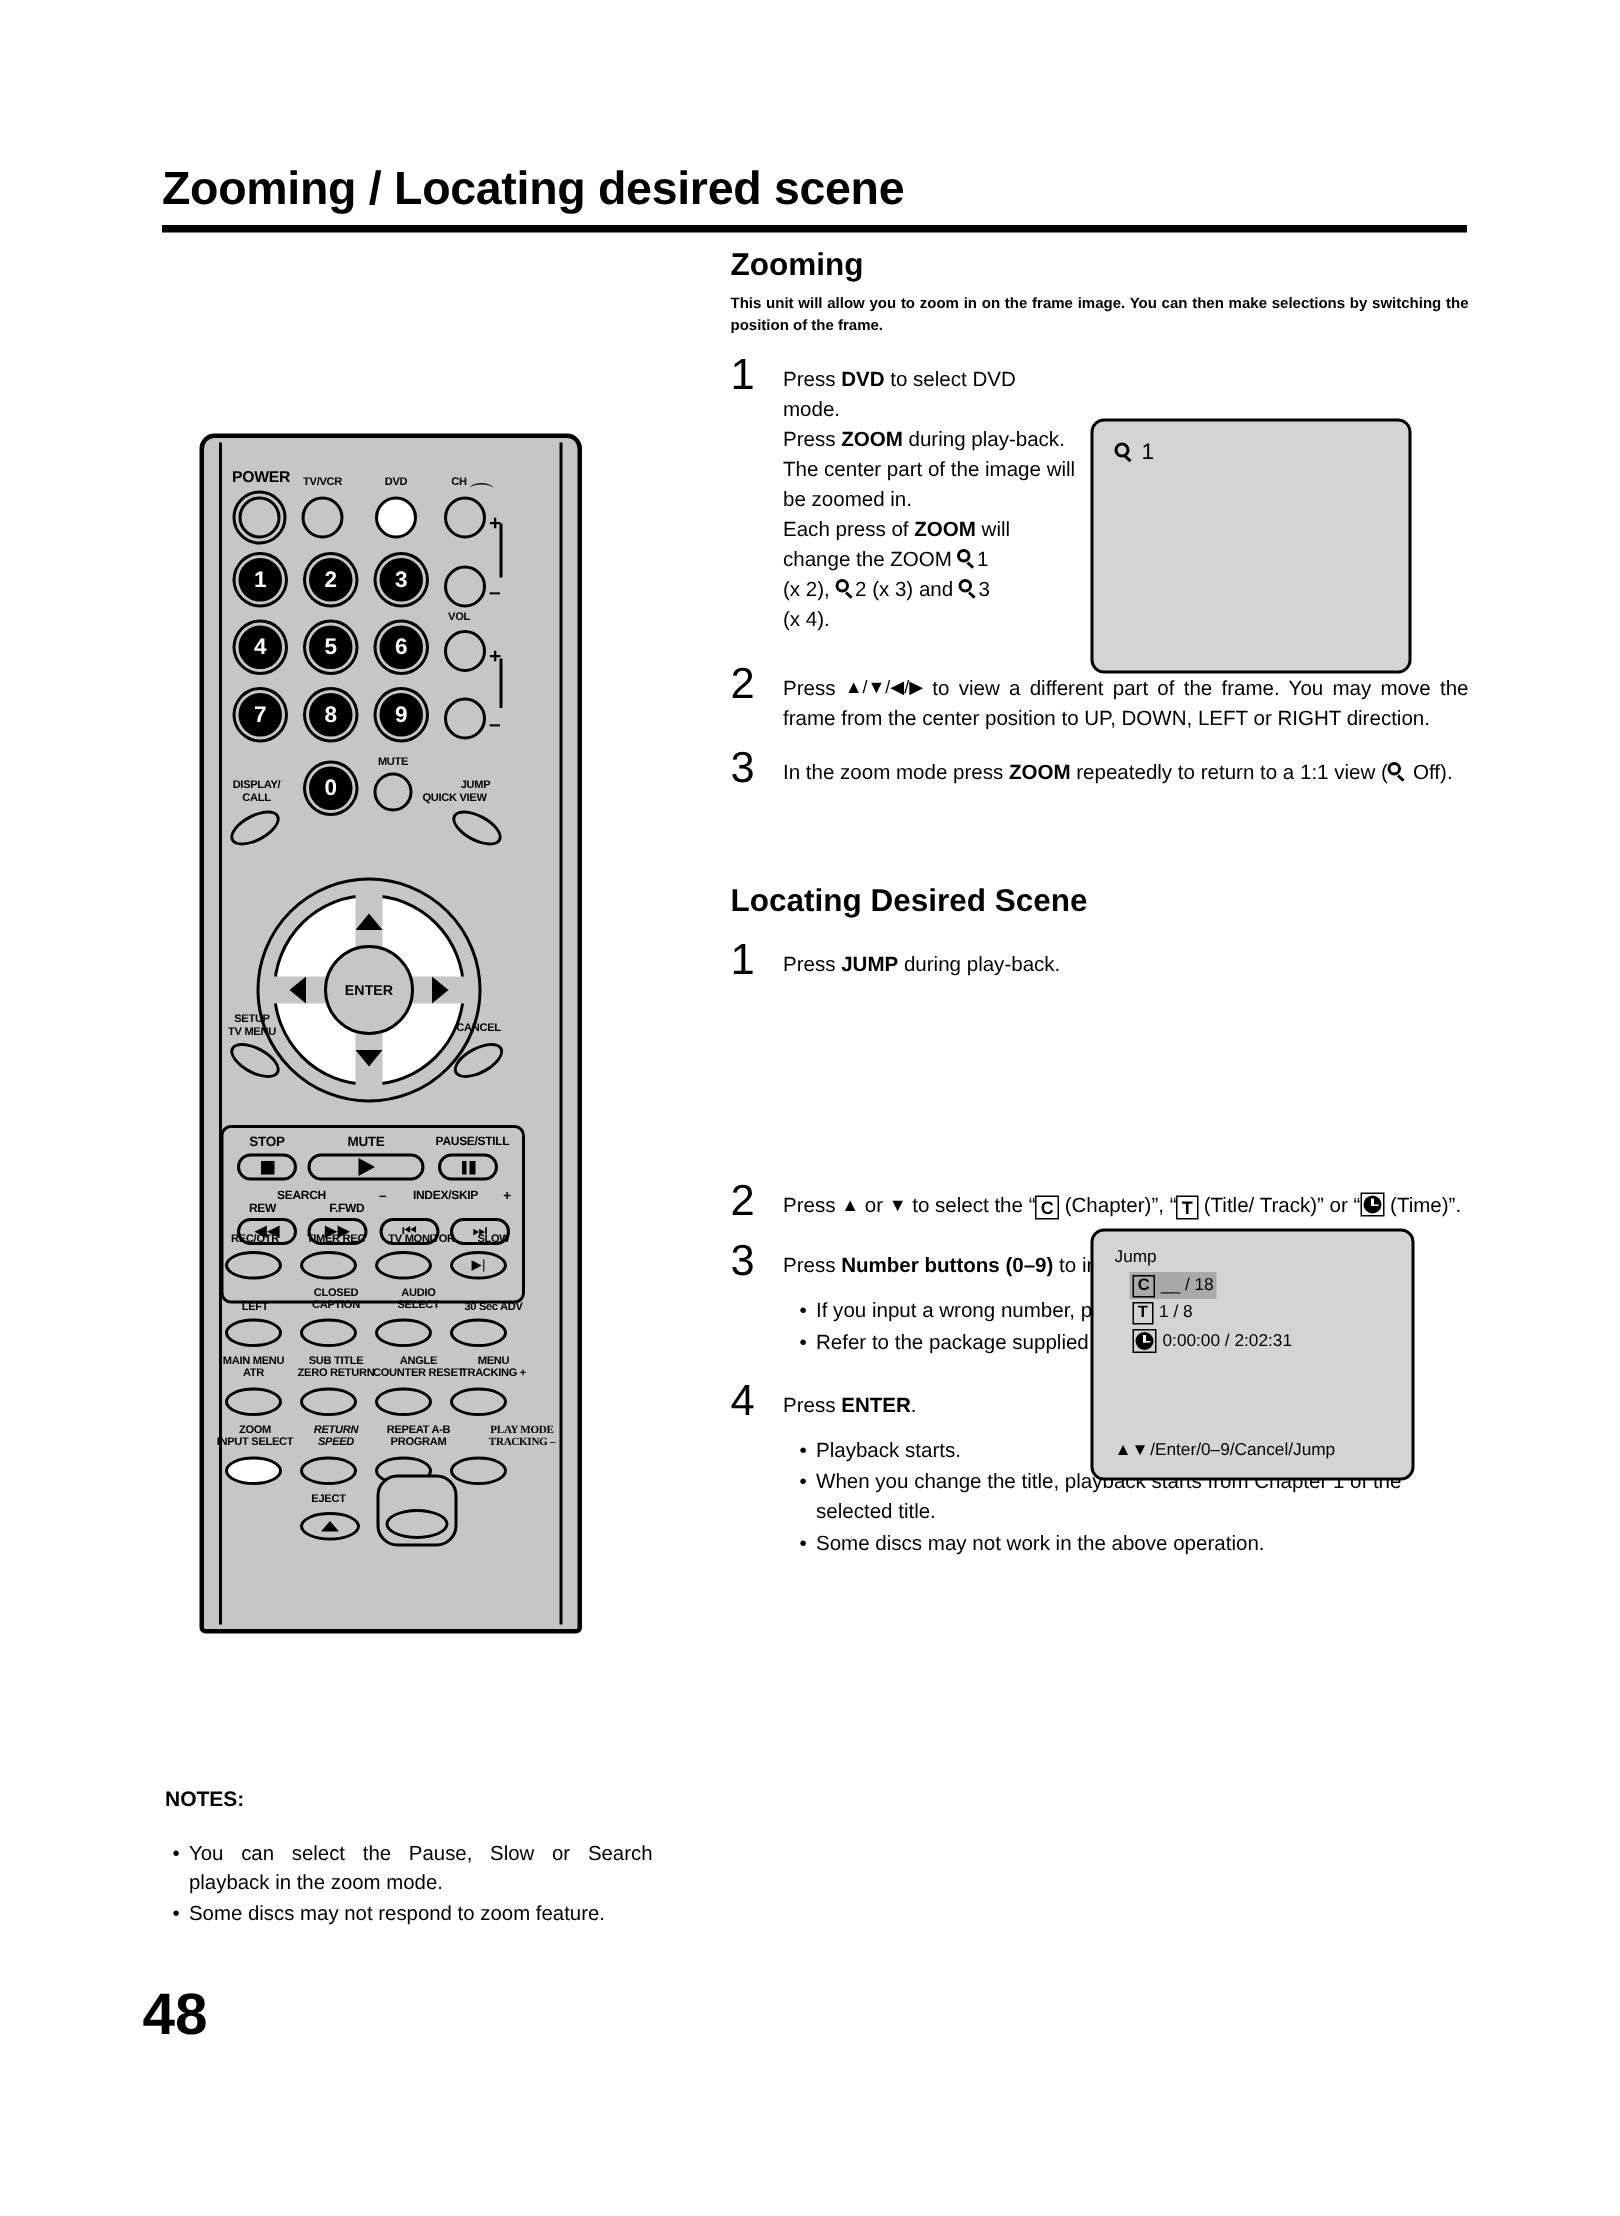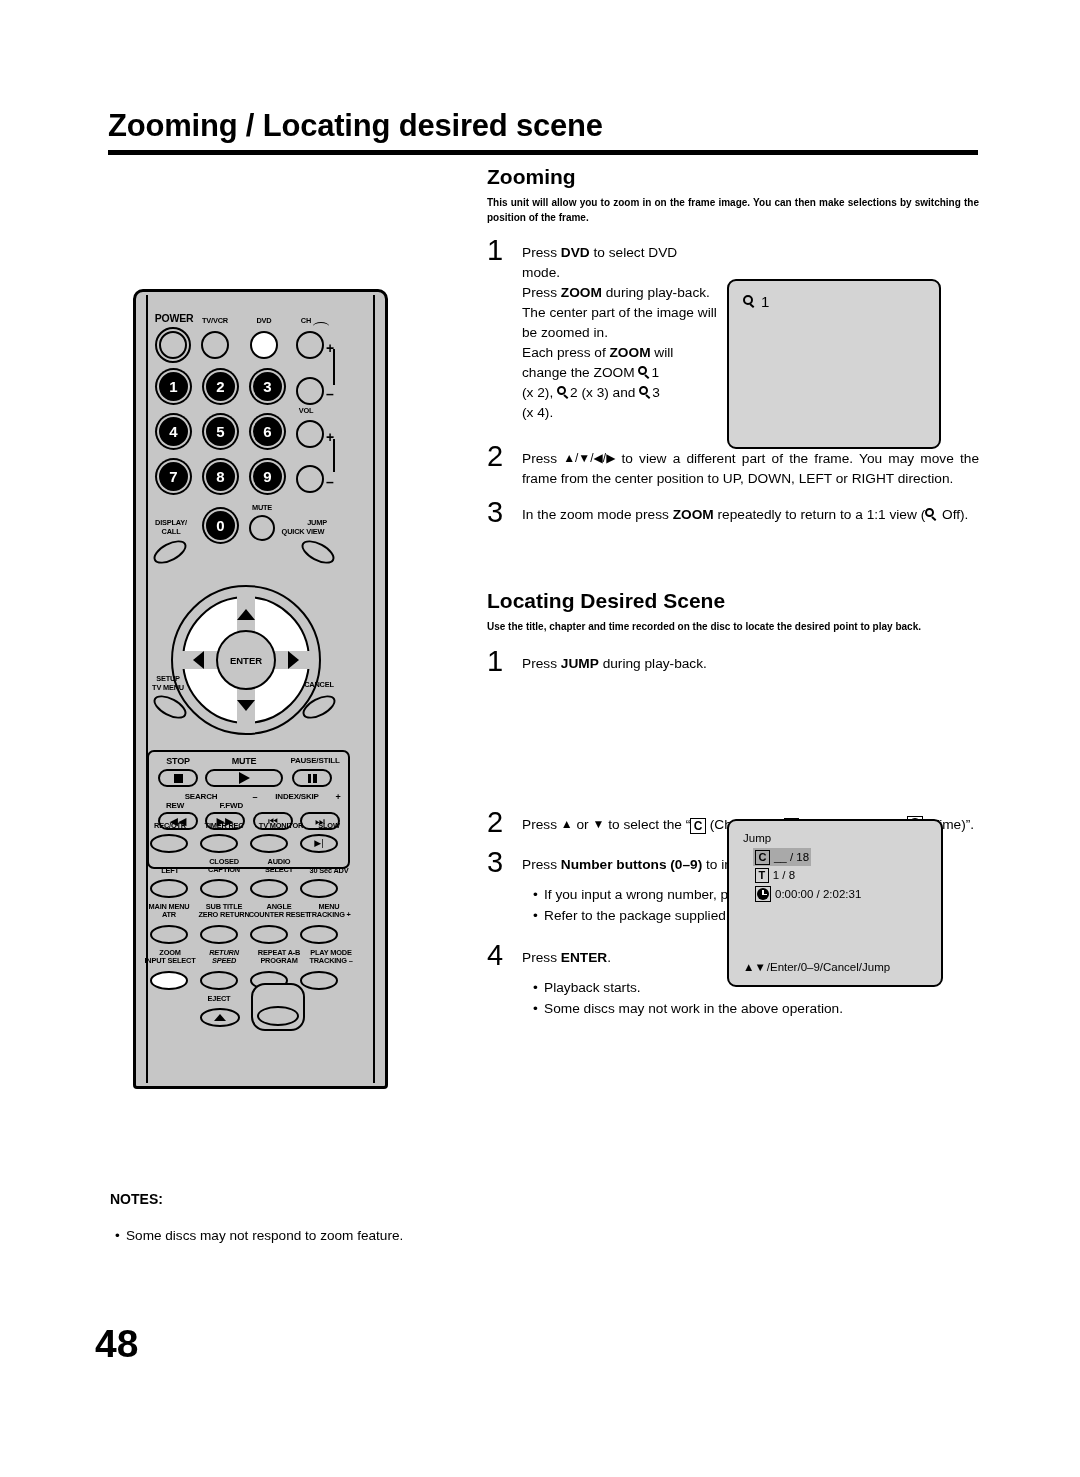--- a/index.html
+++ b/index.html
@@ -308,21 +308,21 @@
   <div class="rt" style="left:163px;top:614px; width:66px;">MENU<br>TRACKING +</div>
 
   <div class="btn-oval" style="left:17px;  top:636px; width:38px; height:19px;"></div>
   <div class="btn-oval" style="left:67px;  top:636px; width:38px; height:19px;"></div>
   <div class="btn-oval" style="left:117px; top:636px; width:38px; height:19px;"></div>
   <div class="btn-oval" style="left:167px; top:636px; width:38px; height:19px;"></div>
 
   <div class="rt" style="left:2px;  top:660px; width:70px;">ZOOM<br>INPUT SELECT</div>
   <div class="rt" style="left:59px; top:660px; width:64px;font-style:italic;">RETURN<br>SPEED</div>
   <div class="rt" style="left:110px;top:660px; width:72px;">REPEAT A-B<br>PROGRAM</div>
-  <div class="rt" style="left:163px;top:660px; width:70px;">PLAY MODE<br>TRACKING –</div>
+  <div class="rt" style="left:180px;top:660px; width:70px;font-family:Liberation Serif, serif;">PLAY MODE<br>TRACKING –</div>
 
   <div class="btn-oval white" style="left:17px; top:682px; width:38px; height:19px;"></div>
   <div class="btn-oval" style="left:67px;  top:682px; width:38px; height:19px;"></div>
   <div class="btn-oval" style="left:117px; top:682px; width:38px; height:19px;"></div>
   <div class="btn-oval" style="left:167px; top:682px; width:38px; height:19px;"></div>
 
   <div class="rt" style="left:60px; top:706px; width:52px;">EJECT</div>
   <div class="btn-oval" style="left:67px; top:719px; width:40px; height:19px; display:flex;align-items:center;justify-content:center;">
     <span style="width:0;height:0;border-left:6px solid transparent;border-right:6px solid transparent;border-bottom:7px solid #000;display:block;"></span>
   </div>
@@ -353,21 +353,20 @@
     <div class="step-num">2</div>
     <div class="step-body just"><span>Press </span><span class="arw">▲/▼/◀/▶</span><span> to view a different part of the frame. You may move the frame from the center position to UP, DOWN, LEFT or RIGHT direction.</span></div>
   </div>
 
   <div class="step" style="margin-top:16px;">
     <div class="step-num">3</div>
     <div class="step-body just"><span>In the zoom mode press </span><span class="bold">ZOOM</span><span> repeatedly to return to a 1:1 view (</span><span class="mag"><i></i><b></b></span><span> Off).</span></div>
   </div>
 
   <div class="sec-head" style="margin-top:64px;">Locating Desired Scene</div>
-  <p class="sec-intro">Use the title, chapter and time recorded on the disc to locate the desired point to play back.</p>
 
   <div class="step" style="margin-top:20px; width:222px;">
     <div class="step-num">1</div>
     <div class="step-body"><span>Press </span><span class="bold">JUMP</span><span> during play-back.</span></div>
   </div>
 
   <div class="step" style="margin-top:141px;">
     <div class="step-num">2</div>
     <div class="step-body"><span>Press </span><span class="arw">▲</span><span> or </span><span class="arw">▼</span><span> to select the “</span><span class="boxed">C</span><span> (Chapter)”, “</span><span class="boxed">T</span><span> (Title/ Track)” or “</span><span class="boxed-clock"><span class="clockface"></span></span><span> (Time)”.</span></div>
   </div>
@@ -379,20 +378,21 @@
       <li><span>If you input a wrong number, press </span><span class="bold">CANCEL</span><span>.</span></li>
       <li>Refer to the package supplied with the disc to check the numbers.</li>
     </ul>
   </div>
 
   <div class="step" style="margin-top:22px;">
     <div class="step-num">4</div>
     <div class="step-body"><span>Press </span><span class="bold">ENTER</span><span>.</span></div>
     <ul class="bullets" style="padding-left:22px;">
       <li>Playback starts.</li>
+      <li>When you change the title, playback starts from Chapter 1 of the selected title.</li>
       <li>Some discs may not work in the above operation.</li>
     </ul>
   </div>
 </div>
 
 <div id="zoom-screen" class="screenbox">
   <div class="zlabel">
     <span class="mag" style="width:15px;height:16px;">
         <i style="width:10px;height:10px;"></i>
         <b></b>
@@ -423,17 +423,18 @@
   </div>
   <div class="jump-hint">
     <span>▲▼</span>
       <span>/Enter/0–9/Cancel/Jump</span>
   </div>
 </div>
 
 <div id="notes">
   <div class="nt-head">NOTES:</div>
   <ul>
+    <li>You can select the Pause, Slow or Search playback in the zoom mode.</li>
     <li>Some discs may not respond to zoom feature.</li>
   </ul>
 </div>
 
 <div id="page-num">48</div>
 
 </body></html>

